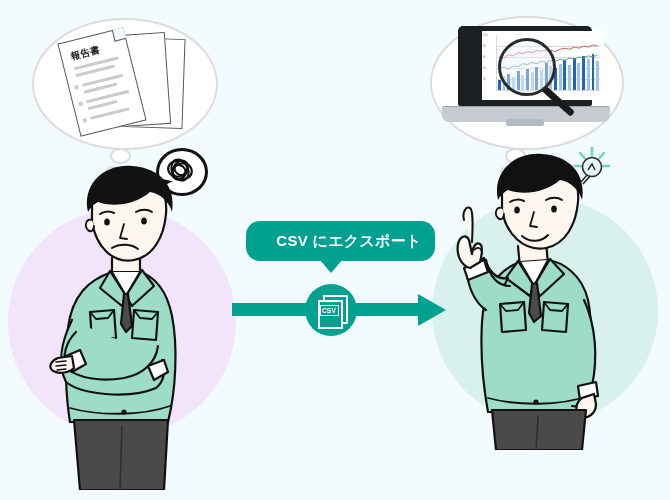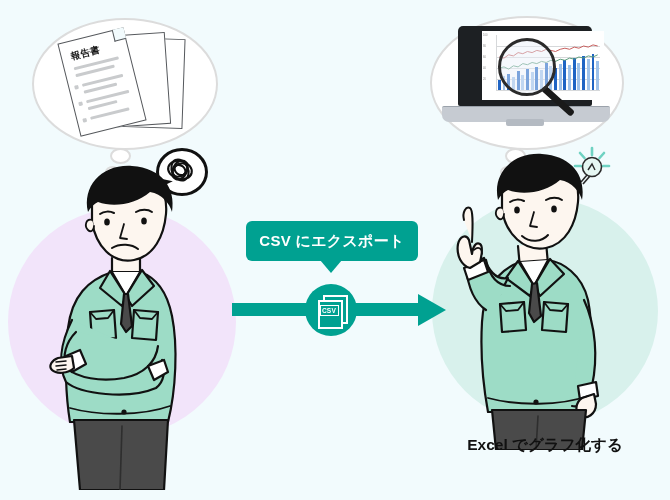--- a/index.html
+++ b/index.html
@@ -76,22 +76,22 @@
   #csv-circle{position:absolute;left:305px;top:284px;width:52px;height:52px;border-radius:50%;
       background:#00a191;display:flex;align-items:center;justify-content:center;}
   #csv-doc{position:relative;width:27px;height:30px;}
   #csv-doc .back{position:absolute;left:5px;top:0;width:21px;height:25px;border:2px solid #fff;background:#00a191;}
   #csv-doc .front{position:absolute;left:0;top:5px;width:21px;height:25px;border:2px solid #fff;background:#00a191;}
   #csv-doc .lbl{position:absolute;left:2px;top:10px;width:17px;height:9px;border:1.6px solid #fff;
       background:#00a191;color:#fff;font-size:6.6px;font-weight:700;line-height:9px;text-align:center;letter-spacing:.2px;}
 
   
   #export-label{position:absolute;left:246px;top:221px;width:172px;height:40px;background:#00a191;
-     border-radius:6px;color:#fff;font-size:15px;font-weight:700;
-     display:flex;align-items:center;justify-content:center;letter-spacing:.3px;}
+     border-radius:14px;color:#fff;font-size:15px;font-weight:700;
+     display:flex;align-items:center;justify-content:center;letter-spacing:.3px;padding-left:17px;}
   #export-tail{position:absolute;left:320px;top:260px;width:0;height:0;
      border-left:11px solid transparent;border-right:11px solid transparent;border-top:13px solid #00a191;}
 
   
   #caption{position:absolute;left:420px;top:432px;width:250px;text-align:center;
      color:#111;font-size:15.5px;font-weight:700;line-height:25px;}
 
   
   .person{position:absolute;}
   #person-left{left:36px;top:160px;width:190px;height:330px;}
@@ -341,16 +341,15 @@
       <div class="back"></div>
       <div class="front"></div>
       <div class="lbl">CSV</div>
     </div>
   </div>
 
   <div id="export-label">CSV にエクスポート</div>
   <div id="export-tail"></div>
 
   <div id="caption">
-    <div>Excel でグラフ化する</div>
   </div>
 
 </div>
 
 </body></html>

